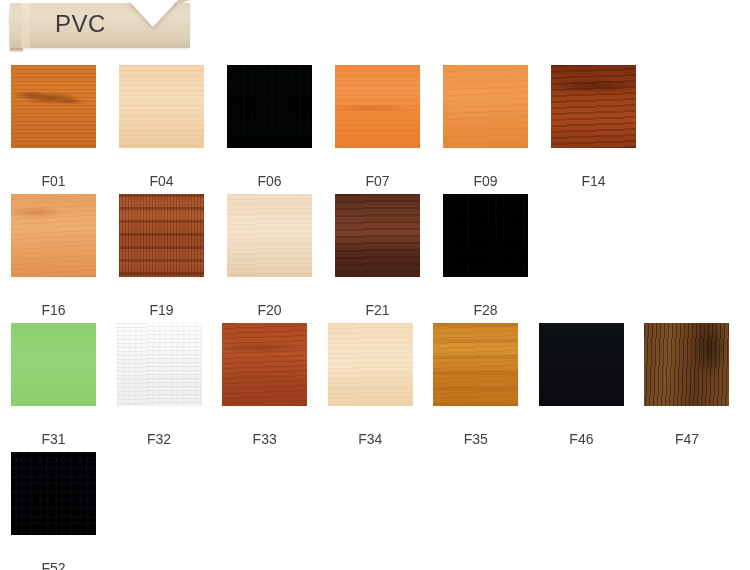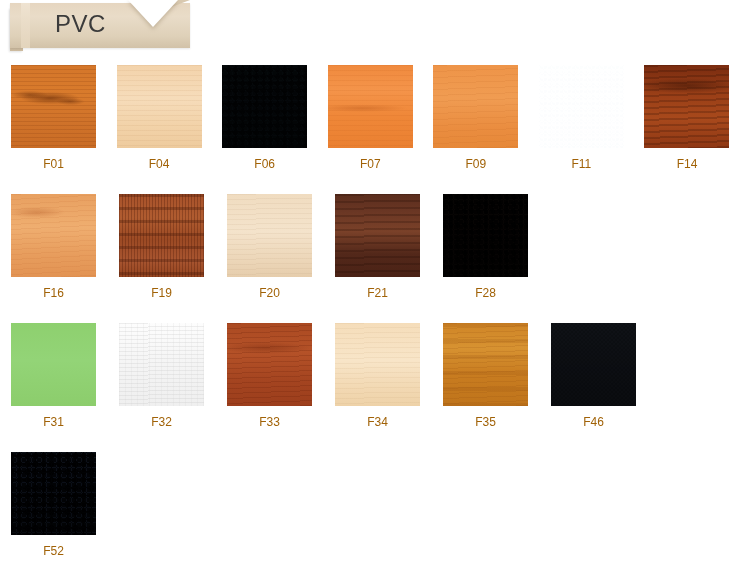--- a/index.html
+++ b/index.html
@@ -80,23 +80,23 @@
   }
   .swatch-tile{
     width:85px;height:83px;
     position:relative;
     overflow:hidden;
     background-repeat:no-repeat;
   }
   .swatch-label{
     width:85px;
     text-align:center;
-    font-size:12px;
-    color:#a16207;
-    margin-top:9px;
+    font-size:14px;
+    color:#404040;
+    margin-top:26px;
     line-height:14px;
   }
 
   
   .sw-F01{
     background:
       repeating-linear-gradient(180deg, rgba(120,50,10,.18) 0 1px, rgba(255,255,255,0) 1px 4px),
       radial-gradient(ellipse 42px 9px at 46% 40%, rgba(90,35,5,.55), rgba(90,35,5,0) 70%),
       radial-gradient(ellipse 26px 6px at 22% 36%, rgba(90,35,5,.45), rgba(90,35,5,0) 70%),
       radial-gradient(ellipse 20px 5px at 70% 44%, rgba(80,30,5,.4), rgba(80,30,5,0) 72%),
@@ -254,24 +254,20 @@
       </div>
       <div class="swatch-cell">
         <div class="swatch-tile sw-F07"></div>
         <div class="swatch-label">F07</div>
       </div>
       <div class="swatch-cell">
         <div class="swatch-tile sw-F09"></div>
         <div class="swatch-label">F09</div>
       </div>
       <div class="swatch-cell">
-        <div class="swatch-tile sw-F11"></div>
-        <div class="swatch-label">F11</div>
-      </div>
-      <div class="swatch-cell">
         <div class="swatch-tile sw-F14"></div>
         <div class="swatch-label">F14</div>
       </div>
     </div>
     <div class="swatch-row">
       <div class="swatch-cell">
         <div class="swatch-tile sw-F16"></div>
         <div class="swatch-label">F16</div>
       </div>
       <div class="swatch-cell">
@@ -309,20 +305,24 @@
         <div class="swatch-label">F34</div>
       </div>
       <div class="swatch-cell">
         <div class="swatch-tile sw-F35"></div>
         <div class="swatch-label">F35</div>
       </div>
       <div class="swatch-cell">
         <div class="swatch-tile sw-F46"></div>
         <div class="swatch-label">F46</div>
       </div>
+      <div class="swatch-cell">
+        <div class="swatch-tile sw-F47"></div>
+        <div class="swatch-label">F47</div>
+      </div>
     </div>
     <div class="swatch-row">
       <div class="swatch-cell">
         <div class="swatch-tile sw-F52"></div>
         <div class="swatch-label">F52</div>
       </div>
     </div>
   </div>
 
 </body></html>

